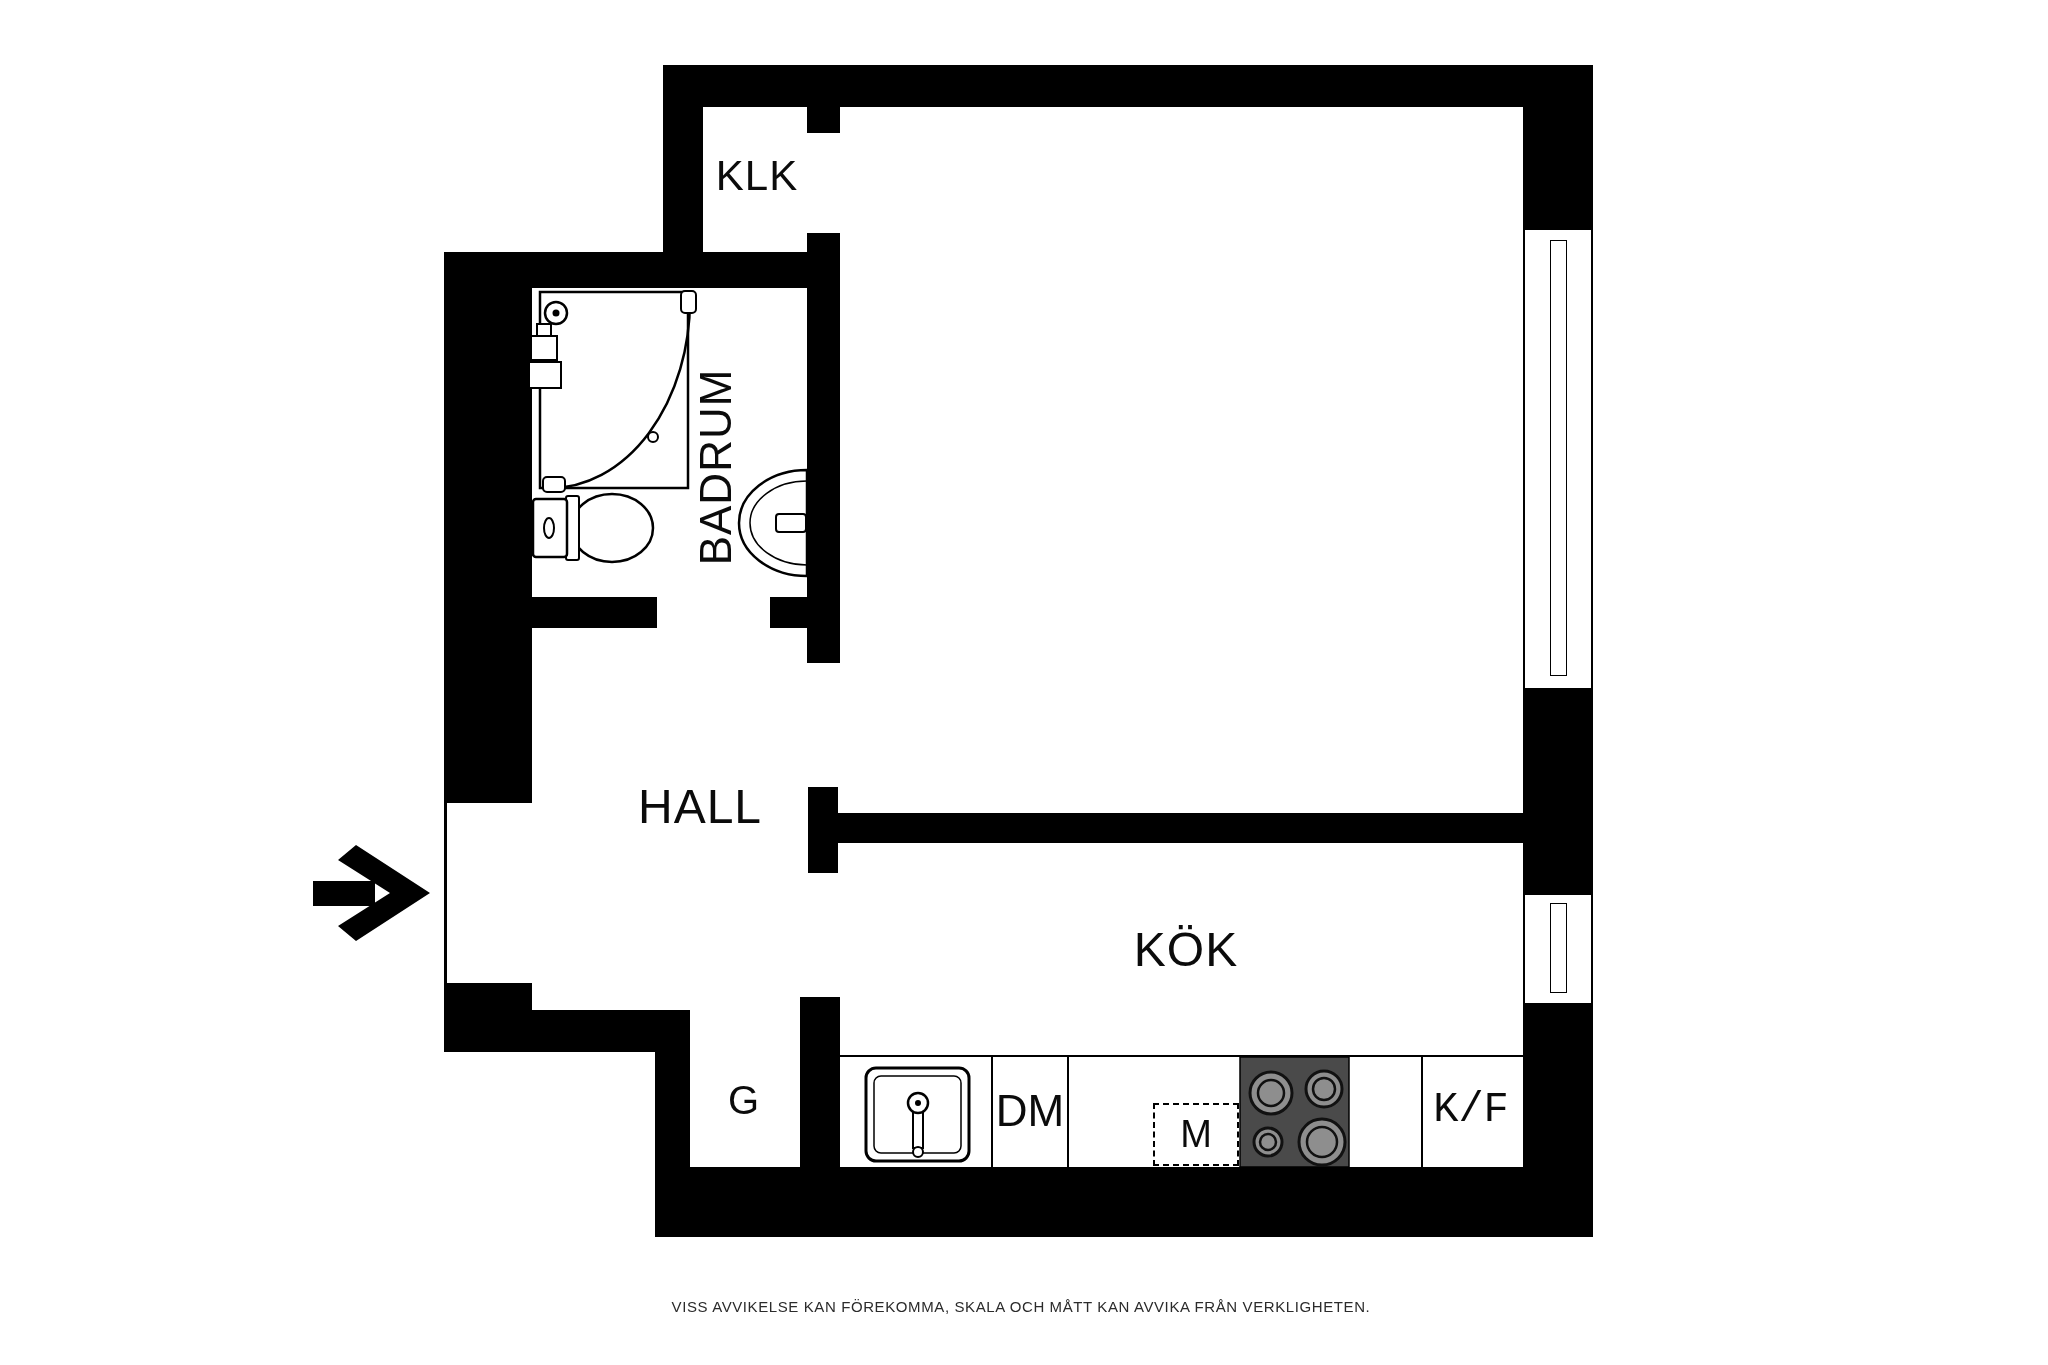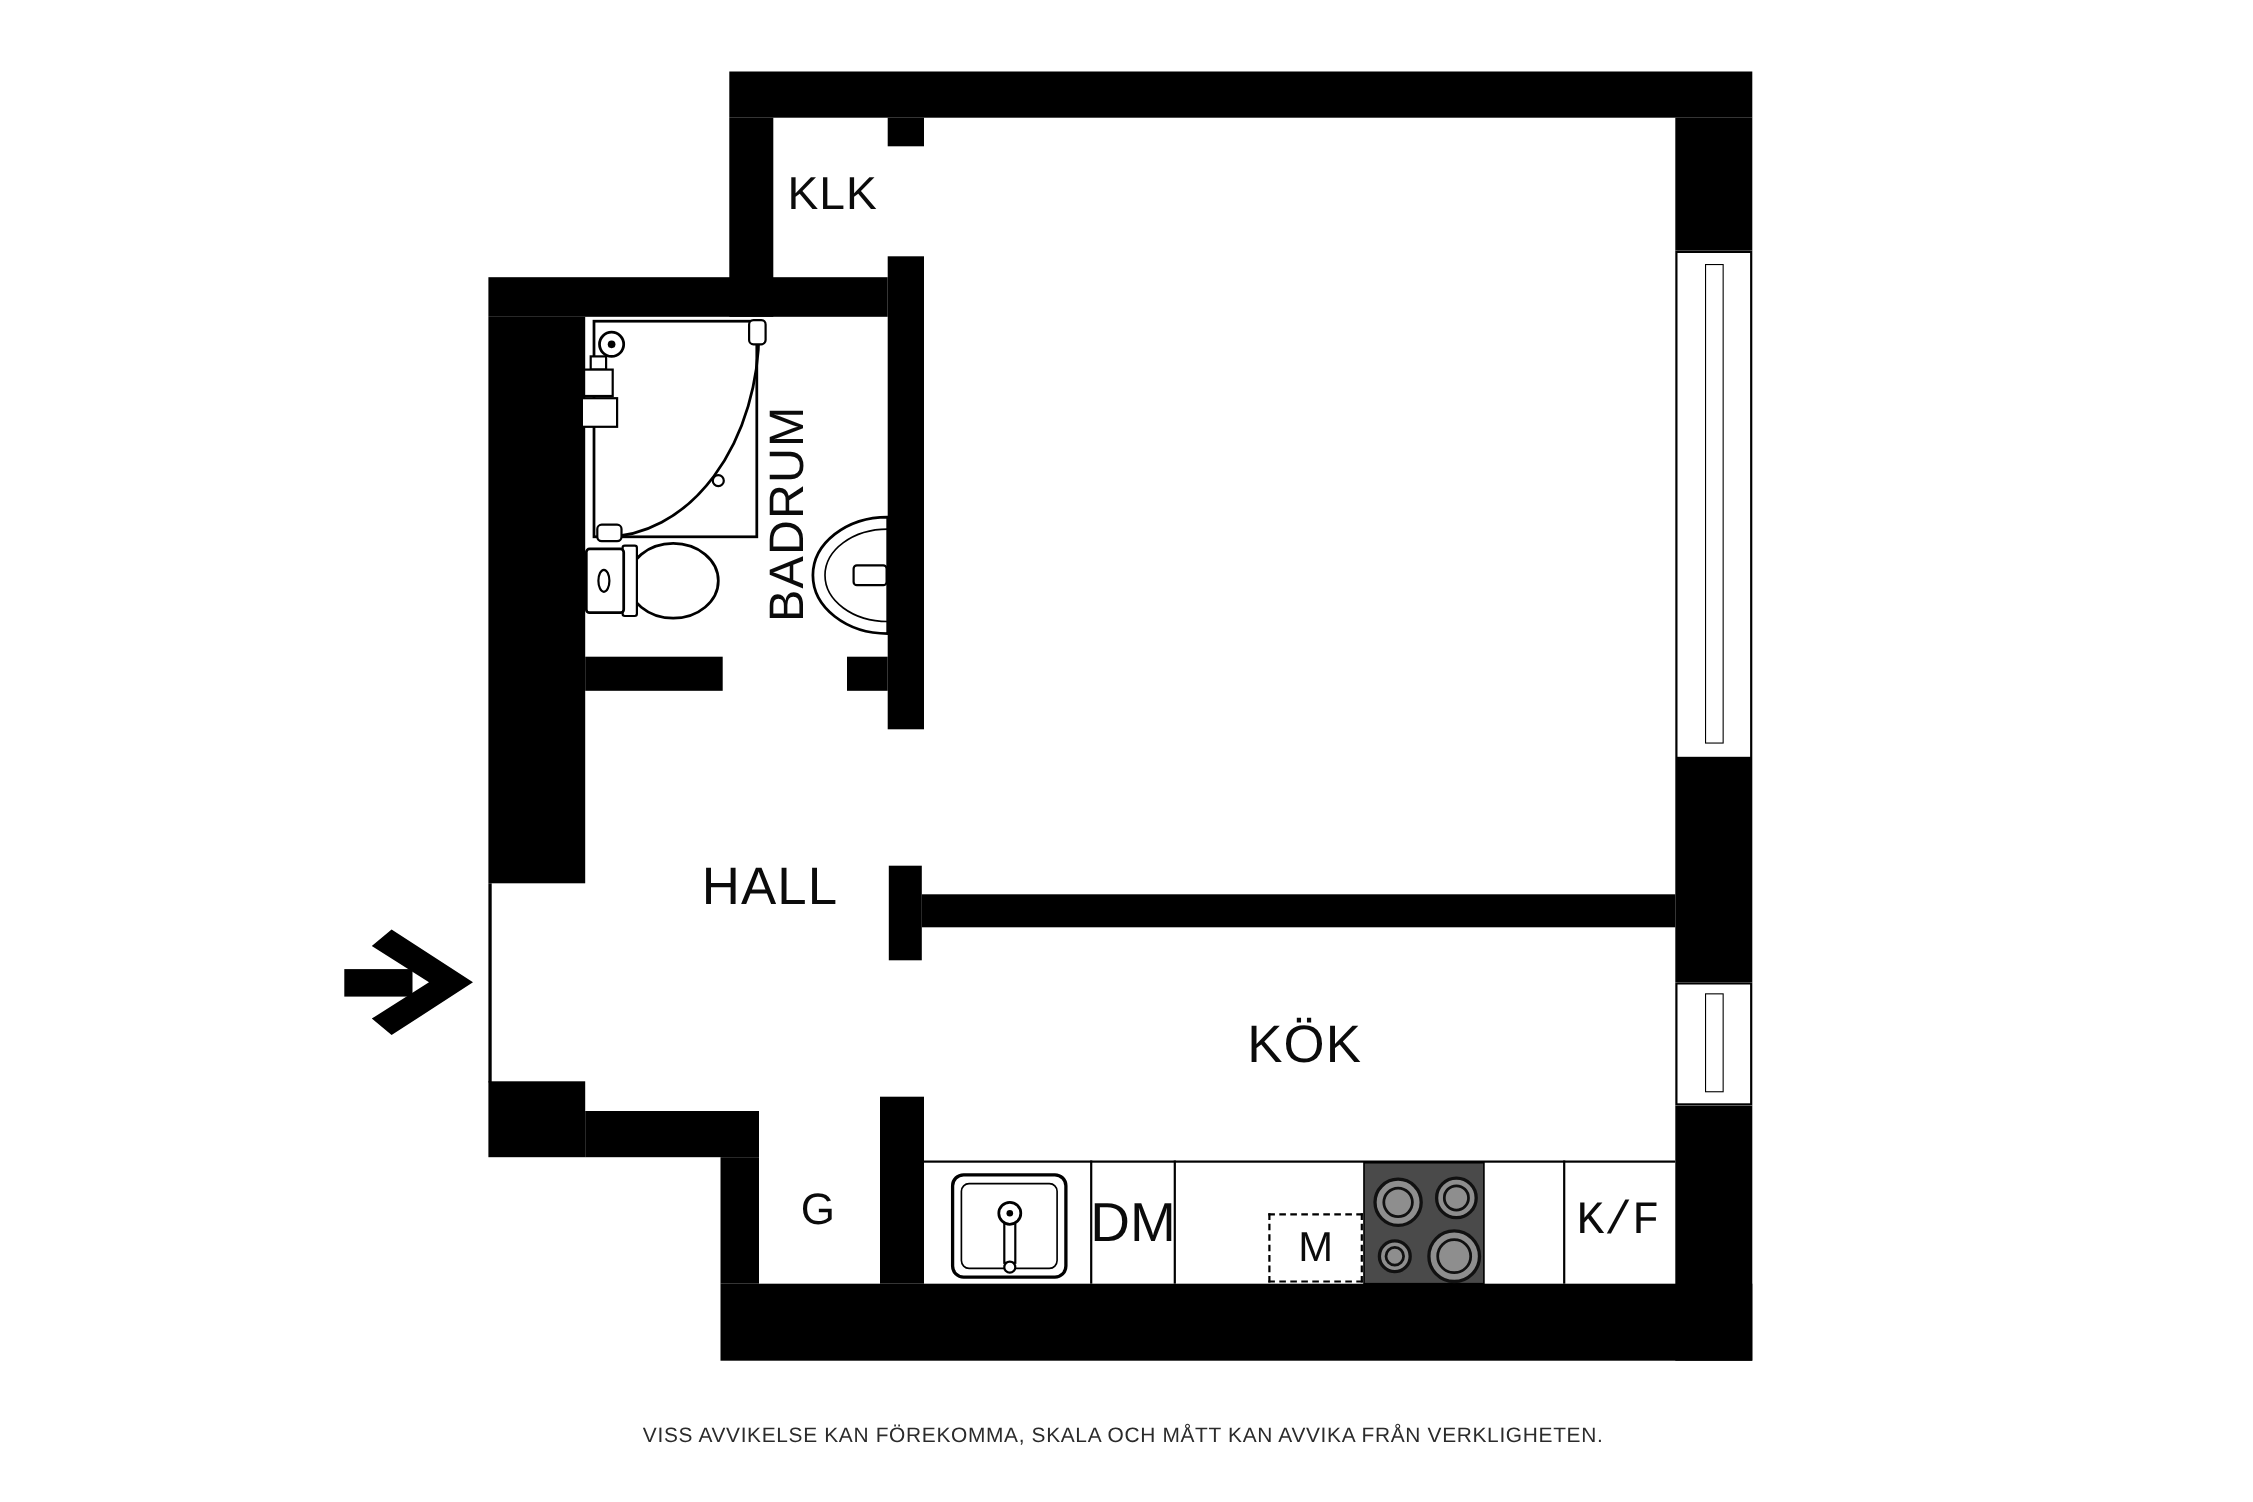--- a/index.html
+++ b/index.html
@@ -30,21 +30,21 @@
     position:absolute;color:#0b0b0b;white-space:nowrap;
     transform:translate(-50%,-50%);line-height:1;
   }
   .m-box{
     position:absolute;border:2px dashed #000;box-sizing:border-box;background:transparent;
   }
   .counter-line{position:absolute;background:#000;}
   #disclaimer{
     position:absolute;color:#2b2b2b;white-space:nowrap;
     transform:translate(-50%,-50%);
-    font-size:19px;letter-spacing:0.6px;text-align:center;
+    font-size:15px;letter-spacing:0.6px;text-align:center;
   }
   svg{position:absolute;left:0;top:0;}
 </style>
 </head>
 <body>
 
 <div id="canvas">
 
   <div class="wall" style="left:663px;top:65px;width:930px;height:42px;"></div>
   <div class="wall" style="left:663px;top:107px;width:40px;height:181px;"></div>
@@ -142,21 +142,21 @@
 
 
   <div class="room-label rot" style="left:716px;top:467px;font-size:44px;">BADRUM</div>
 
   <div class="room-label" style="left:700px;top:807px;font-size:48px;">HALL</div>
 
   <div class="room-label" style="left:1186px;top:950px;font-size:48px;">KÖK</div>
 
   <div class="room-label" style="left:744px;top:1100px;font-size:40px;">G</div>
 
-  <div class="fix-label" style="left:1030px;top:1111px;font-size:50px;">DM</div>
+  <div class="fix-label" style="left:1030px;top:1111px;font-size:44px;">DM</div>
 
   <div class="fix-label" style="left:1196px;top:1134px;font-size:38px;">M</div>
 
   <div class="fix-label" style="left:1471px;top:1110px;font-size:42px;font-family:Liberation Mono, monospace;">K/F</div>
 
   <div id="disclaimer" style="left:1021px;top:1306px;">VISS AVVIKELSE KAN FÖREKOMMA, SKALA OCH MÅTT KAN AVVIKA FRÅN VERKLIGHETEN.</div>
 
 </div>
 
 </body></html>

